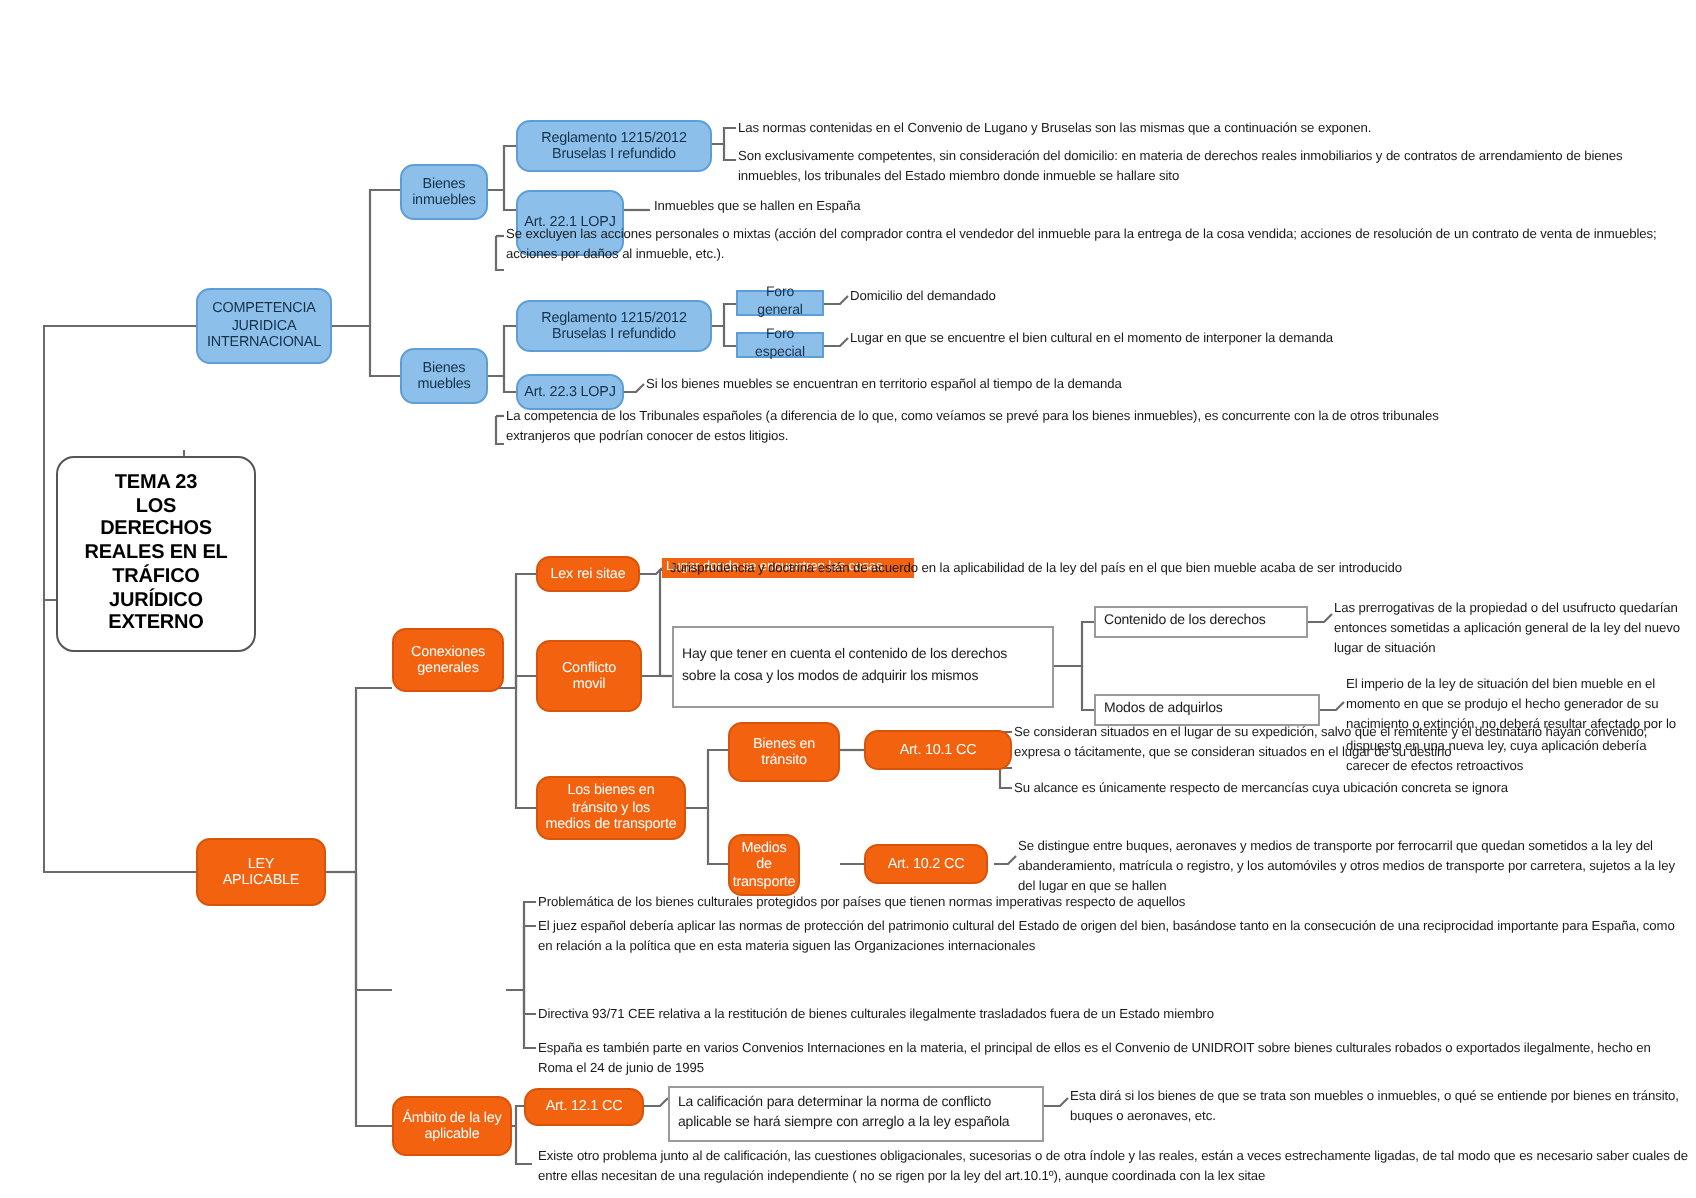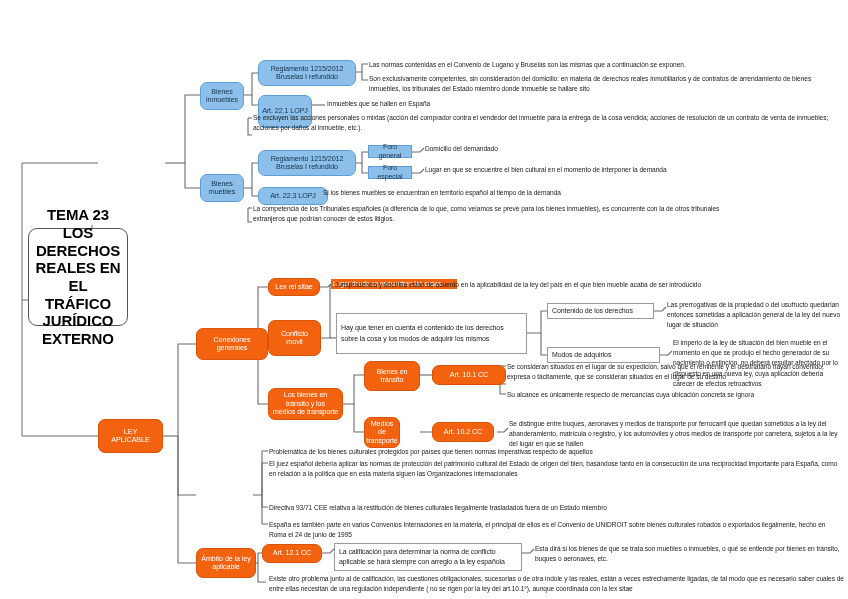--- a/index.html
+++ b/index.html
@@ -25,21 +25,21 @@
     justify-content: center;
     text-align: center;
     line-height: 1.18;
     letter-spacing: -0.1px;
   }
   .root {
     border: 1px solid #555;
     border-radius: 9px;
     background: #ffffff;
     font-weight: bold;
-    font-size: 15px;
+    font-size: 10px;
     color: #000;
     padding: 3px;
   }
   .blue {
     background: #8CC0EA;
     border: 1px solid #5E9ED6;
     border-radius: 7px;
     font-size: 7.2px;
     color: #17314a;
     padding: 2px 3px;
@@ -184,20 +184,25 @@
   <div class="node root multi" style="left:28px; top:228px; width:100px; height:98px;">
     <span style="white-space:pre-line;">TEMA 23
 LOS
 DERECHOS
 REALES EN EL
 TRÁFICO
 JURÍDICO
 EXTERNO</span>
   </div>
 
+  <div class="node blue multi" style="left:98px; top:144px; width:68px; height:38px;">
+    <span style="white-space:pre-line;">COMPETENCIA
+JURIDICA
+INTERNACIONAL</span>
+  </div>
 
   <div class="node blue multi" style="left:200px; top:82px; width:44px; height:28px;">
     <span style="white-space:pre-line;">Bienes
 inmuebles</span>
   </div>
 
   <div class="node blue multi" style="left:200px; top:174px; width:44px; height:28px;">
     <span style="white-space:pre-line;">Bienes
 muebles</span>
   </div>
@@ -209,21 +214,21 @@
 
   <div class="node blue" style="left:258px; top:95px; width:54px; height:33px;">
     <span>Art. 22.1 LOPJ</span>
   </div>
 
   <div class="node blue multi" style="left:258px; top:150px; width:98px; height:26px;">
     <span style="white-space:pre-line;">Reglamento 1215/2012
 Bruselas I refundido</span>
   </div>
 
-  <div class="node blue" style="left:258px; top:187px; width:70px; height:18px;">
+  <div class="node blue" style="left:258px; top:187px; width:54px; height:18px;">
     <span>Art. 22.3 LOPJ</span>
   </div>
 
   <div class="node blue-sq" style="left:368px; top:145px; width:44px; height:13px;">
     <span>Foro general</span>
   </div>
 
   <div class="node blue-sq" style="left:368px; top:166px; width:44px; height:13px;">
     <span>Foro especial</span>
   </div>
@@ -242,21 +247,21 @@
 
   <div class="note" style="left:323px; top:188px; width:420px;">Si los bienes muebles se encuentran en territorio español al tiempo de la demanda</div>
 
   <div class="note" style="left:253px; top:204px; width:490px;">La competencia de los Tribunales españoles (a diferencia de lo que, como veíamos se prevé para los bienes inmuebles), es concurrente con la de otros tribunales extranjeros que podrían conocer de estos litigios.</div>
 
   <div class="node orange multi" style="left:98px; top:419px; width:65px; height:34px;">
     <span style="white-space:pre-line;">LEY
 APLICABLE</span>
   </div>
 
-  <div class="node orange multi" style="left:196px; top:328px; width:72px; height:32px;">
+  <div class="node orange multi" style="left:196px; top:314px; width:56px; height:32px;">
     <span style="white-space:pre-line;">Conexiones
 generales</span>
   </div>
 
   <div class="node orange" style="left:268px; top:278px; width:52px; height:18px;">
     <span>Lex rei sitae</span>
   </div>
 
   <div class="node orange multi" style="left:268px; top:320px; width:53px; height:36px;">
     <span style="white-space:pre-line;">Conflicto

